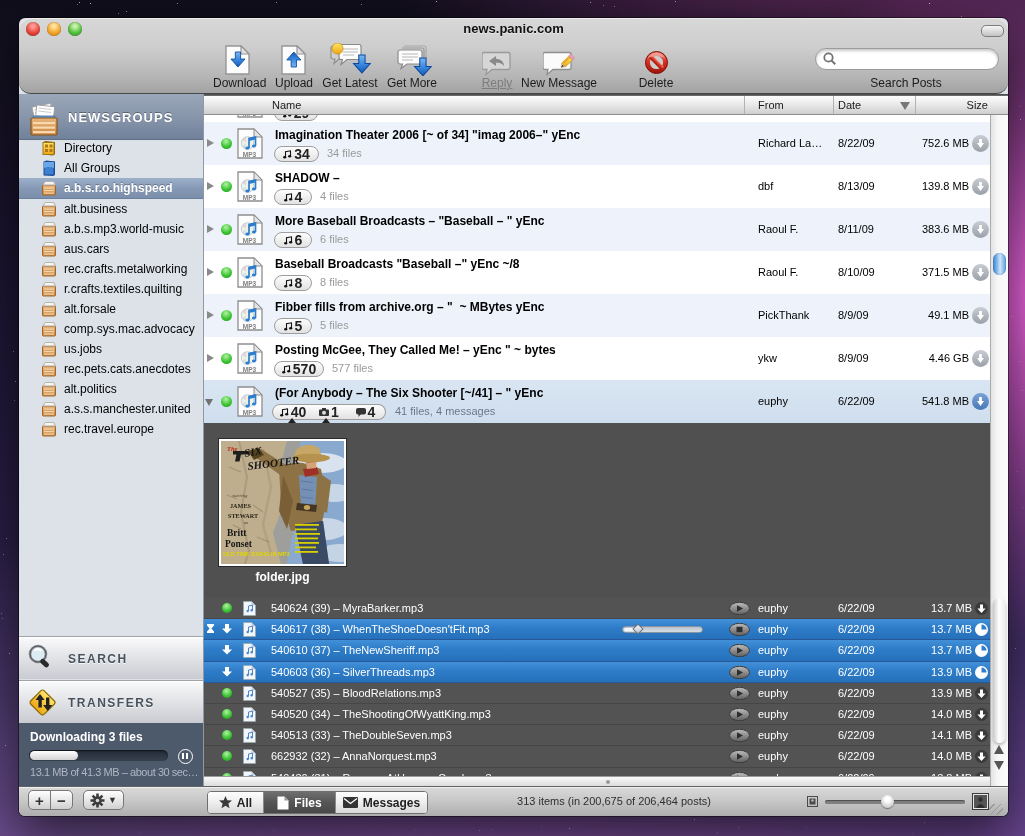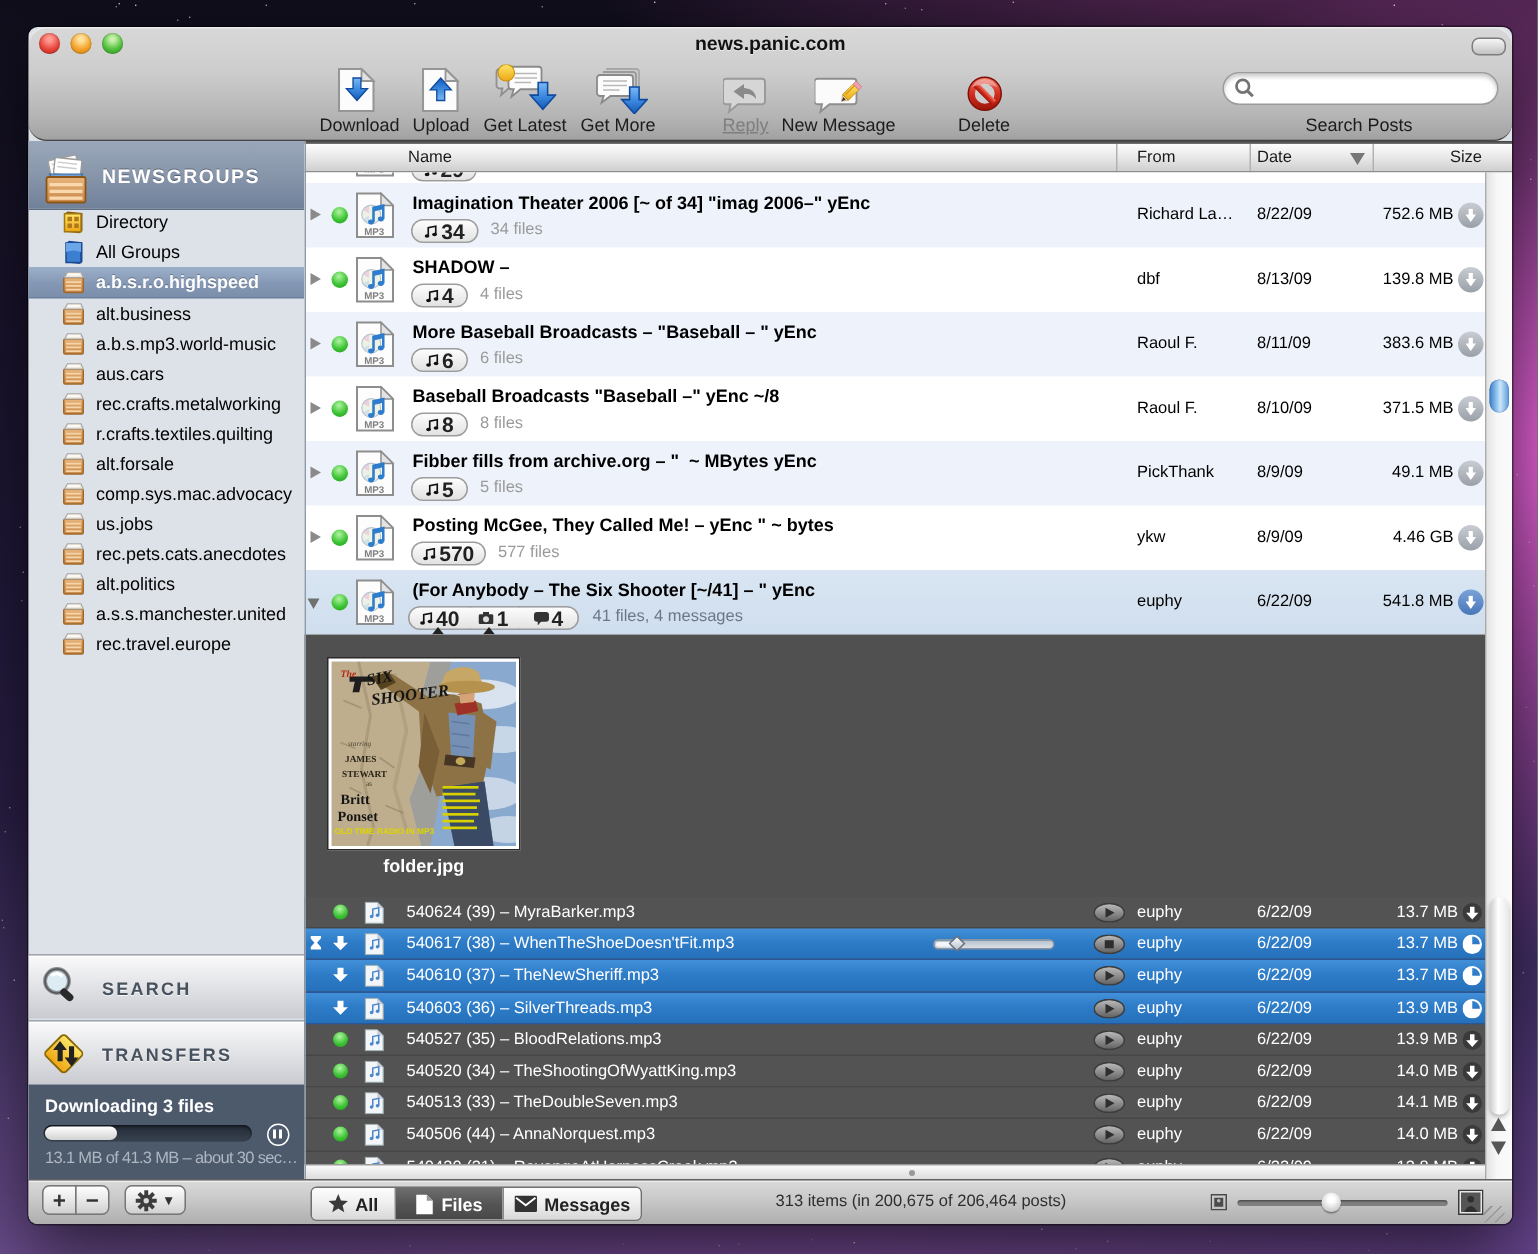--- a/index.html
+++ b/index.html
@@ -880,21 +880,21 @@
           <div class="sz">14.1 MB</div>
         <svg class="starr" width="13" height="13">
             <use href="#i-starr"></use>
           </svg>
       </div>
       <div class="frow" style="top:148.4px;">
         <div class="gdot"></div>
           <svg class="f-ic" width="13" height="15">
             <use href="#i-file"></use>
           </svg>
-        <div class="fname">540506 (44) – AnnaNorquest.mp3</div>
+        <div class="fname">662932 (32) – AnnaNorquest.mp3</div>
         <svg class="playb" width="21" height="13">
             <use href="#i-play"></use>
           </svg>
         <div class="eu">euphy</div>
           <div class="dt">6/22/09</div>
           <div class="sz">14.0 MB</div>
         <svg class="starr" width="13" height="13">
             <use href="#i-starr"></use>
           </svg>
       </div>

